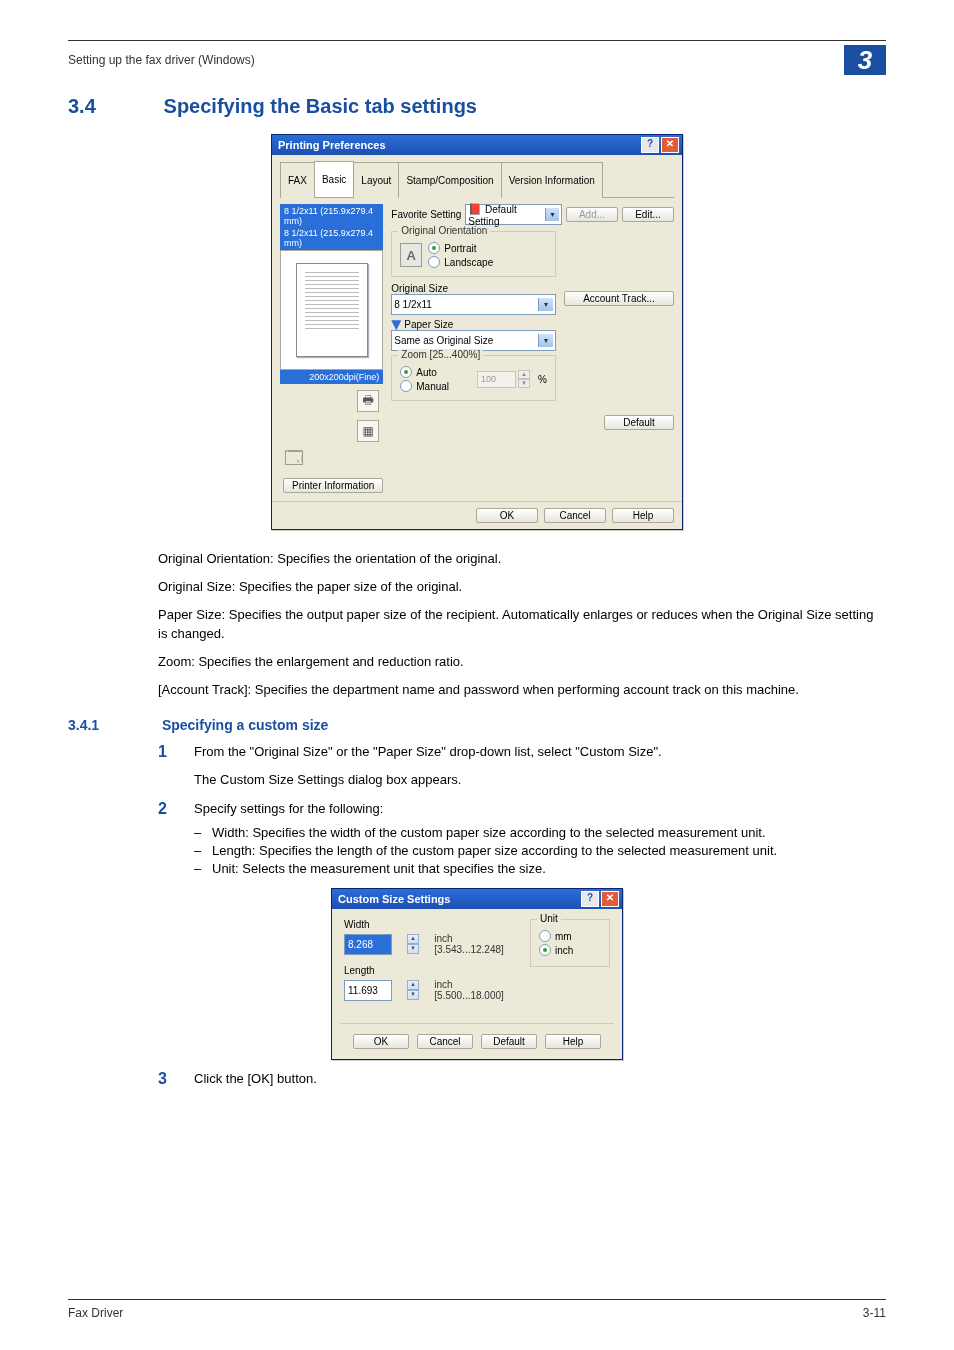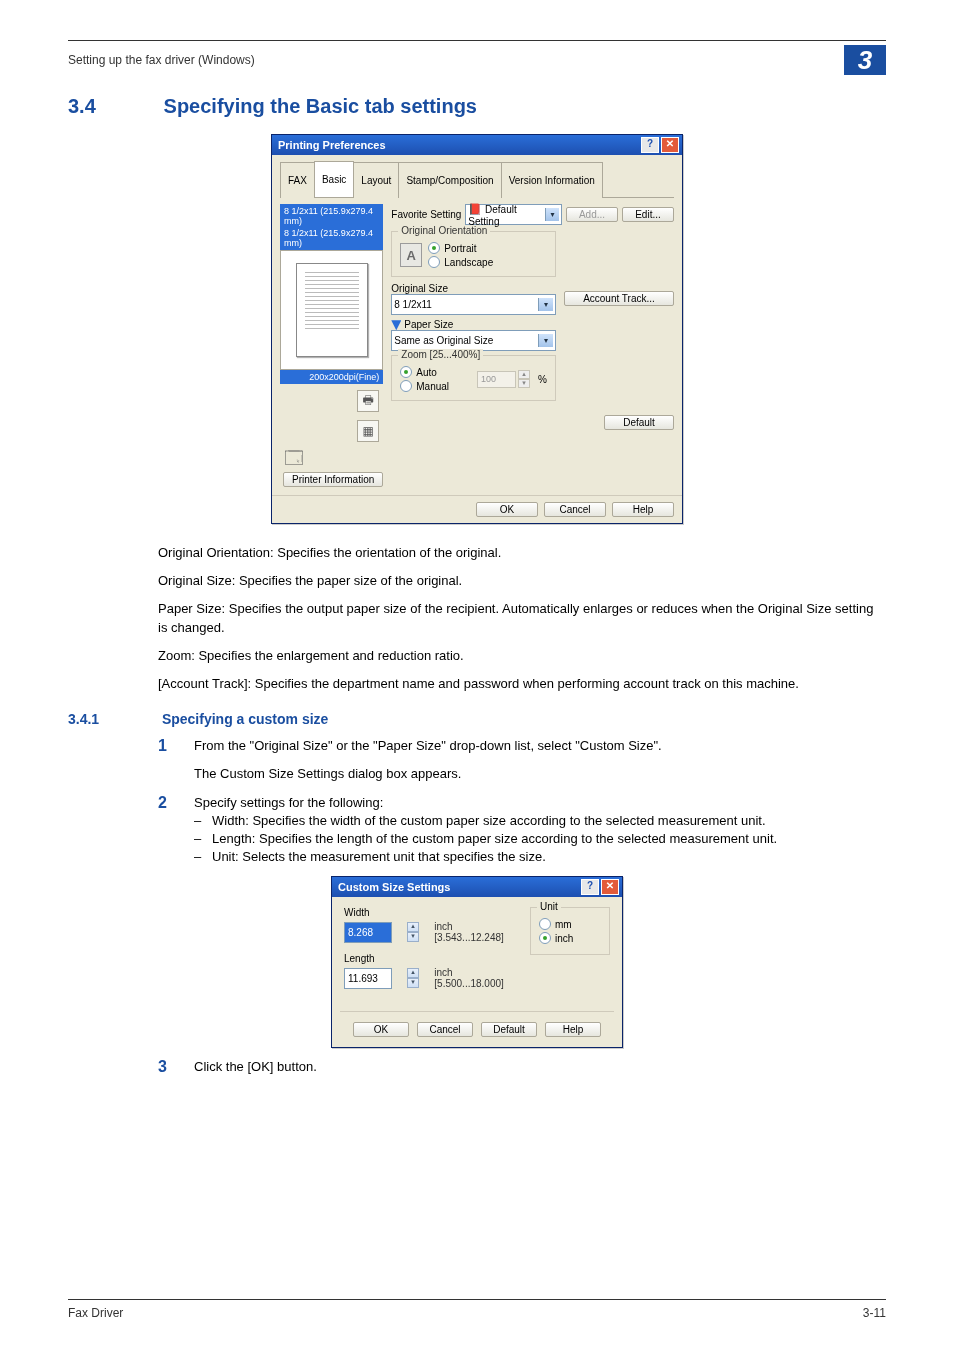--- a/index.html
+++ b/index.html
@@ -50,21 +50,21 @@
   .grp .lg{position:absolute;top:-7px;left:6px;background:#ece9d8;padding:0 3px;font-size:10px;color:#333;}
   .radio,.chk{display:flex;align-items:center;gap:4px;font-size:10px;margin:2px 0;}
   .rdot{width:10px;height:10px;border:1px solid #7f9db9;border-radius:50%;background:#fff;display:flex;align-items:center;justify-content:center;}
   .rdot.on::after{content:"";width:4px;height:4px;background:#36a22e;border-radius:50%;}
   .blue-down{width:10px;height:10px;background:#2a6ed8;display:inline-block;clip-path:polygon(0 0,100% 0,50% 100%);margin-right:3px;vertical-align:middle;}
   .spin{display:flex;align-items:center;gap:2px;padding-left:28px;}
   .spin .box{width:34px;height:15px;border:1px solid #c8c5b8;background:#f3f1e9;color:#999;font-size:9px;padding-left:3px;display:flex;align-items:center;}
   .spin .ud{width:12px;display:flex;flex-direction:column;}
   .spin .ud div{height:7px;border:1px solid #c8c5b8;background:#eee;font-size:7px;line-height:5px;text-align:center;color:#888;}
   .btns-row{display:flex;justify-content:flex-end;gap:6px;margin-top:8px;}
-  .pi-row{display:flex;justify-content:flex-end;}
+  .pi-row{display:flex;justify-content:flex-end;margin-top:6px;}
   .pi-btn{min-width:100px;}
   .dlg .footer-row{display:flex;justify-content:flex-end;gap:6px;padding:6px 8px;background:#ece9d8;border-top:1px solid #cfcabb;}
   .Aicon{width:20px;height:22px;border:1px solid #9b9b9b;background:#e8e8e3;display:flex;align-items:center;justify-content:center;font-size:13px;color:#6b6b6b;font-weight:bold;}
   .bookicon{color:#4a7b2a;font-size:11px;margin-right:3px;}
   
   .dlg2{width:290px;margin:10px auto 0 auto;}
   .dlg2 .client{padding:10px 12px 10px 12px;}
   .dlg2 .twocol{display:flex;gap:14px;}
   .dlg2 .left{flex:1;}
   .dlg2 .right{width:80px;}
@@ -244,21 +244,21 @@
     <div class="t">
       <div>From the "Original Size" or the "Paper Size" drop-down list, select "Custom Size".</div>
       <div style="margin-top:10px;">The Custom Size Settings dialog box appears.</div>
     </div>
   </div>
 
   <div class="step">
     <div class="n">2</div>
     <div class="t">
       <div>Specify settings for the following:</div>
-      <div class="sub" style="margin-left:0;">
+      <div class="sub" style="margin-left:0;margin-top:6px;">
         <div><span class="dash">–</span><span>Width: Specifies the width of the custom paper size according to the selected measurement unit.</span></div>
         <div><span class="dash">–</span><span>Length: Specifies the length of the custom paper size according to the selected measurement unit.</span></div>
         <div><span class="dash">–</span><span>Unit: Selects the measurement unit that specifies the size.</span></div>
       </div>
     </div>
   </div>
 </div>
 
 <div class="dlg dlg2">
   <div class="titlebar">

